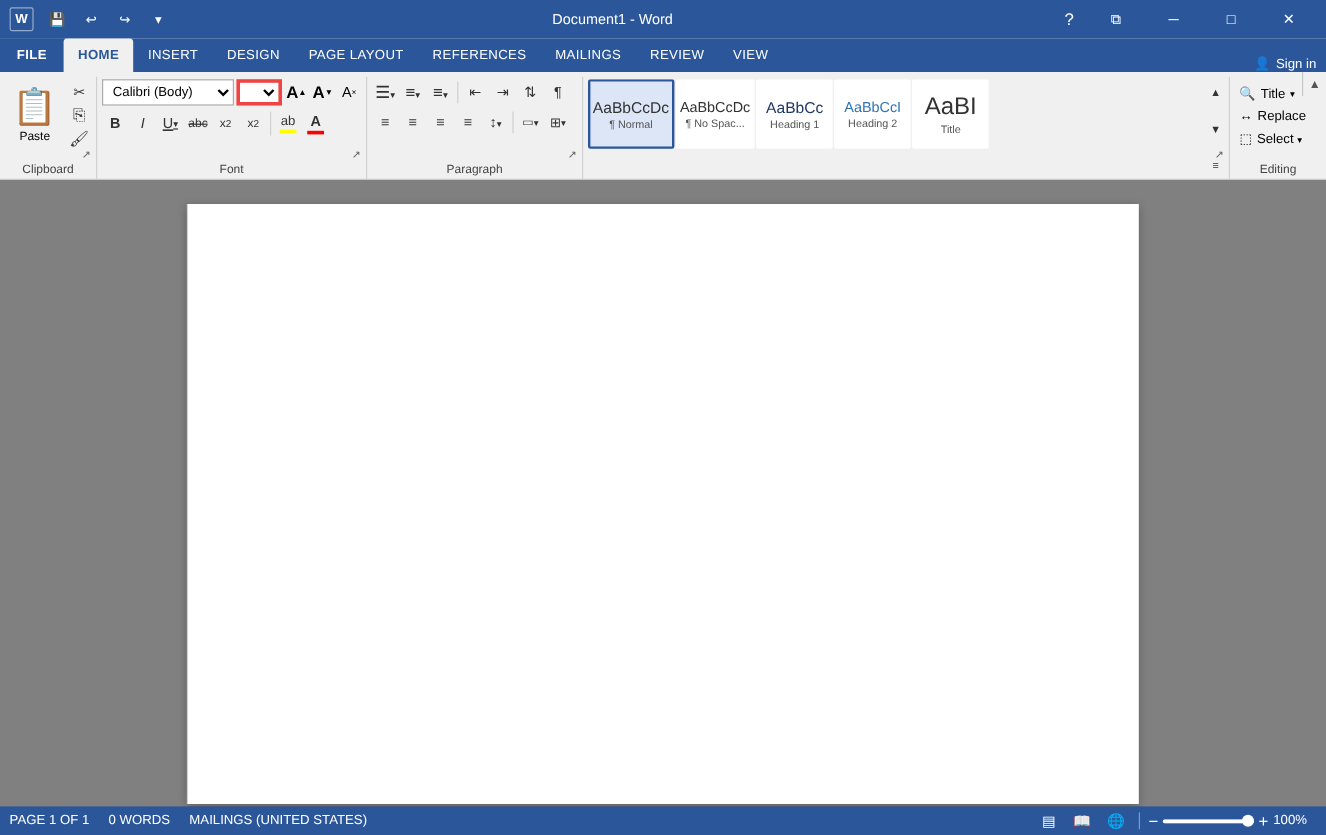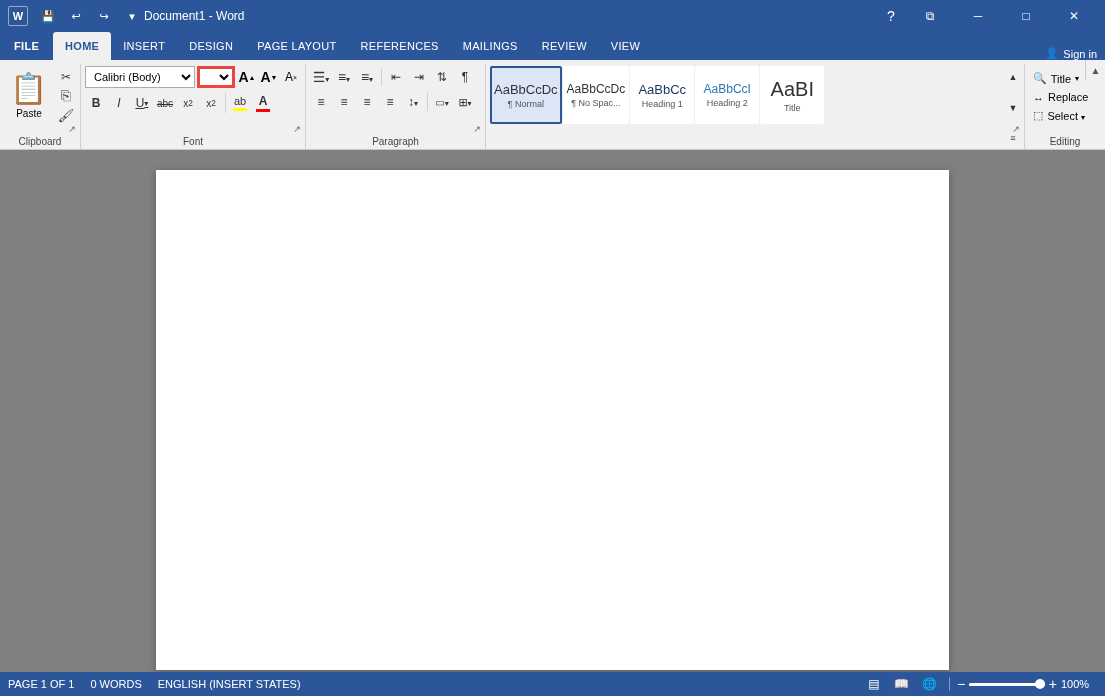--- a/index.html
+++ b/index.html
@@ -9,21 +9,21 @@
     #title-bar {
       background: #2b579a;
       height: 32px;
       display: flex;
       align-items: center;
       justify-content: space-between;
       padding: 0 8px;
       color: white;
     }
     #title-bar-left { display: flex; align-items: center; gap: 4px; }
-    #title-bar-center { flex: 1; font-size: 12px; color: white; }
+    #title-bar-center { flex: 1; text-align: center; font-size: 12px; color: white; }
     #title-bar-right { display: flex; align-items: center; gap: 2px; }
     .title-btn { width: 46px; height: 32px; display: flex; align-items: center; justify-content: center; cursor: pointer; color: white; font-size: 12px; }
     .quick-access-btn { width: 24px; height: 24px; display: flex; align-items: center; justify-content: center; cursor: pointer; color: white; font-size: 11px; border-radius: 2px; }
 
     
     #tab-bar {
       background: #2b579a;
       height: 28px;
       display: flex;
       align-items: flex-end;
@@ -562,21 +562,21 @@
 </div>
 
 <div id="doc-area">
   <div id="document-page"></div>
 </div>
 
 <div id="status-bar">
   <div id="status-left">
     <span class="status-item">PAGE 1 OF 1</span>
     <span class="status-item">0 WORDS</span>
-    <span class="status-item">ENGLISH (INSERT STATES)</span>
+    <span class="status-item">MAILINGS (UNITED STATES)</span>
   </div>
   <div id="status-right">
     <div class="view-btn" title="Print Layout">▤</div>
     <div class="view-btn" title="Read Mode">📖</div>
     <div class="view-btn" title="Web Layout">🌐</div>
     <div class="vsep"></div>
     <div class="zoom-slider">
       <div class="zoom-btn">−</div>
       <div class="slider-track">
         <div class="slider-fill" style="width:100%;"></div>

